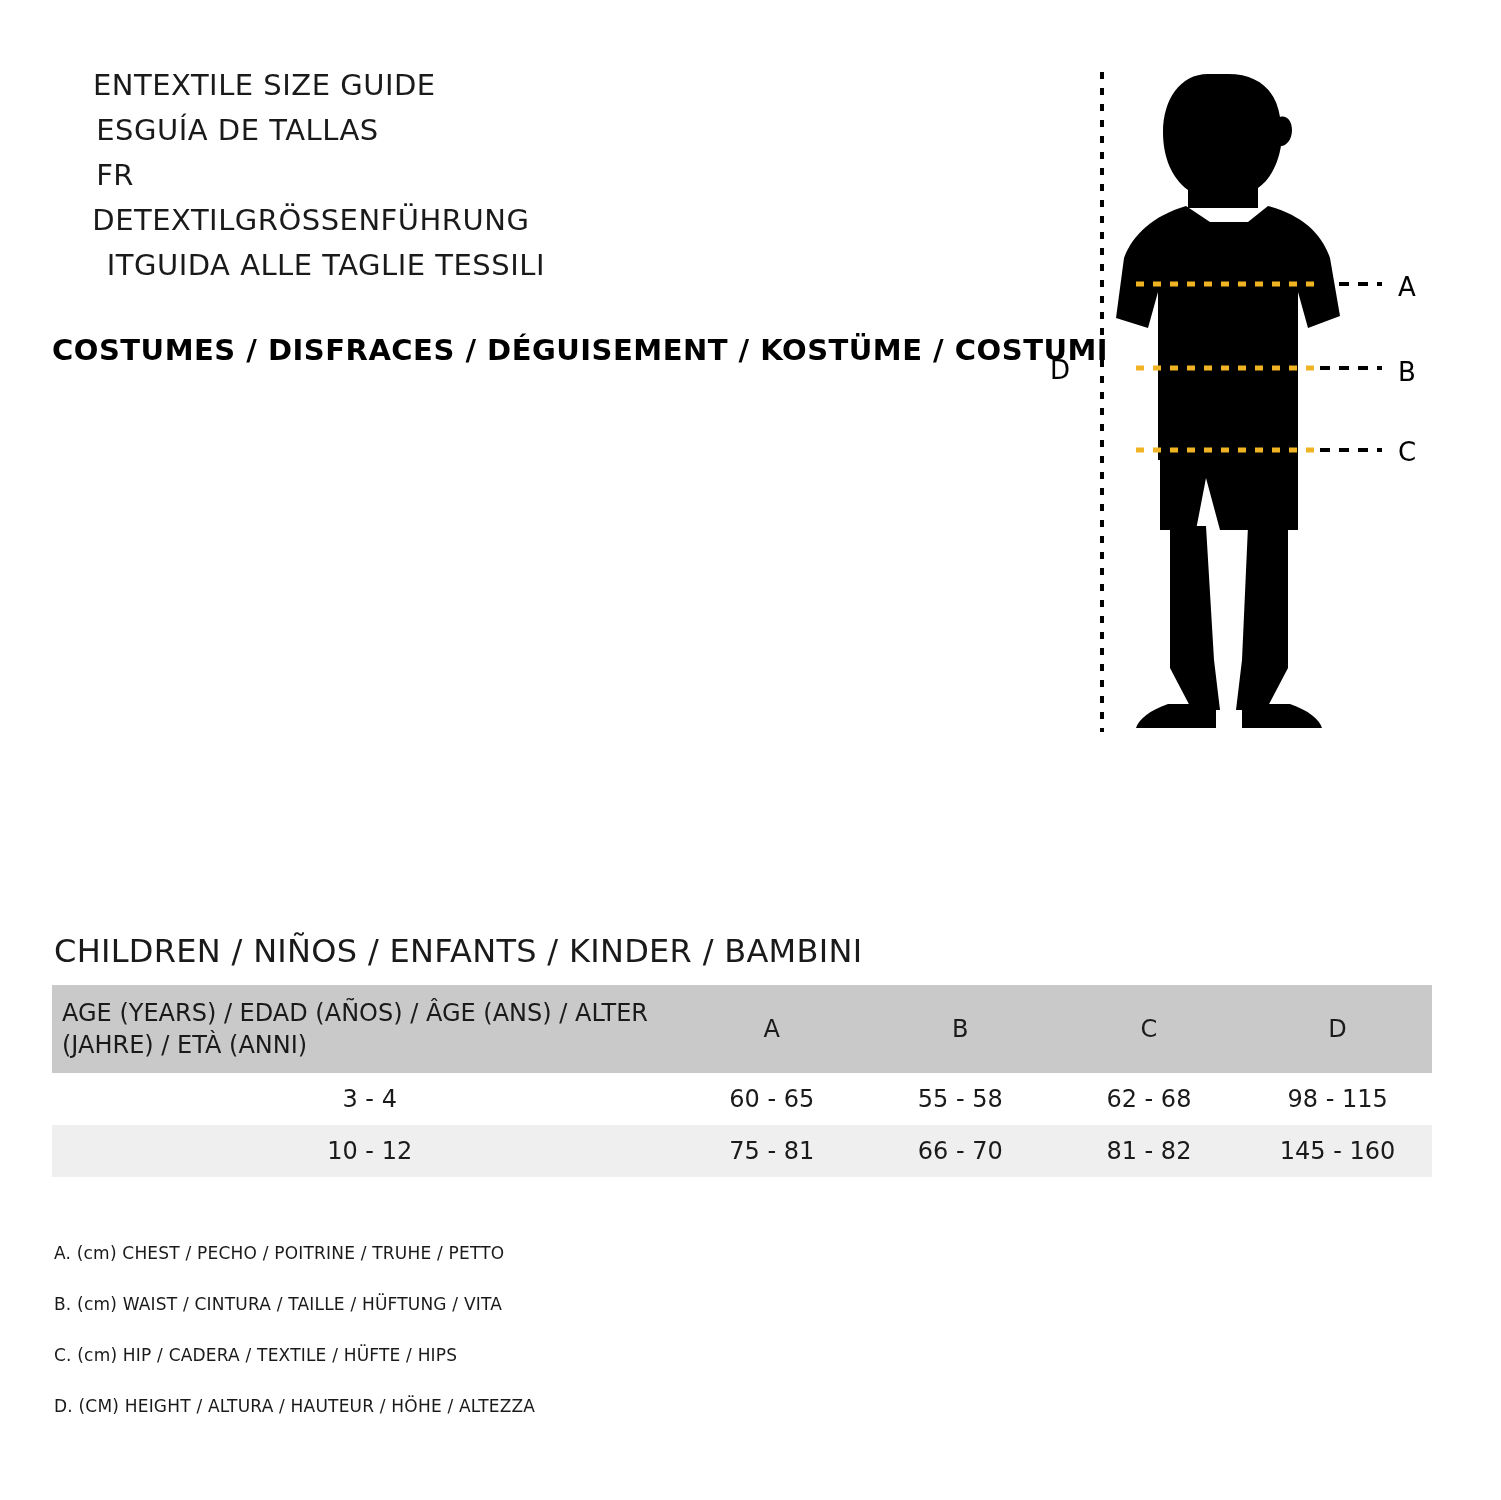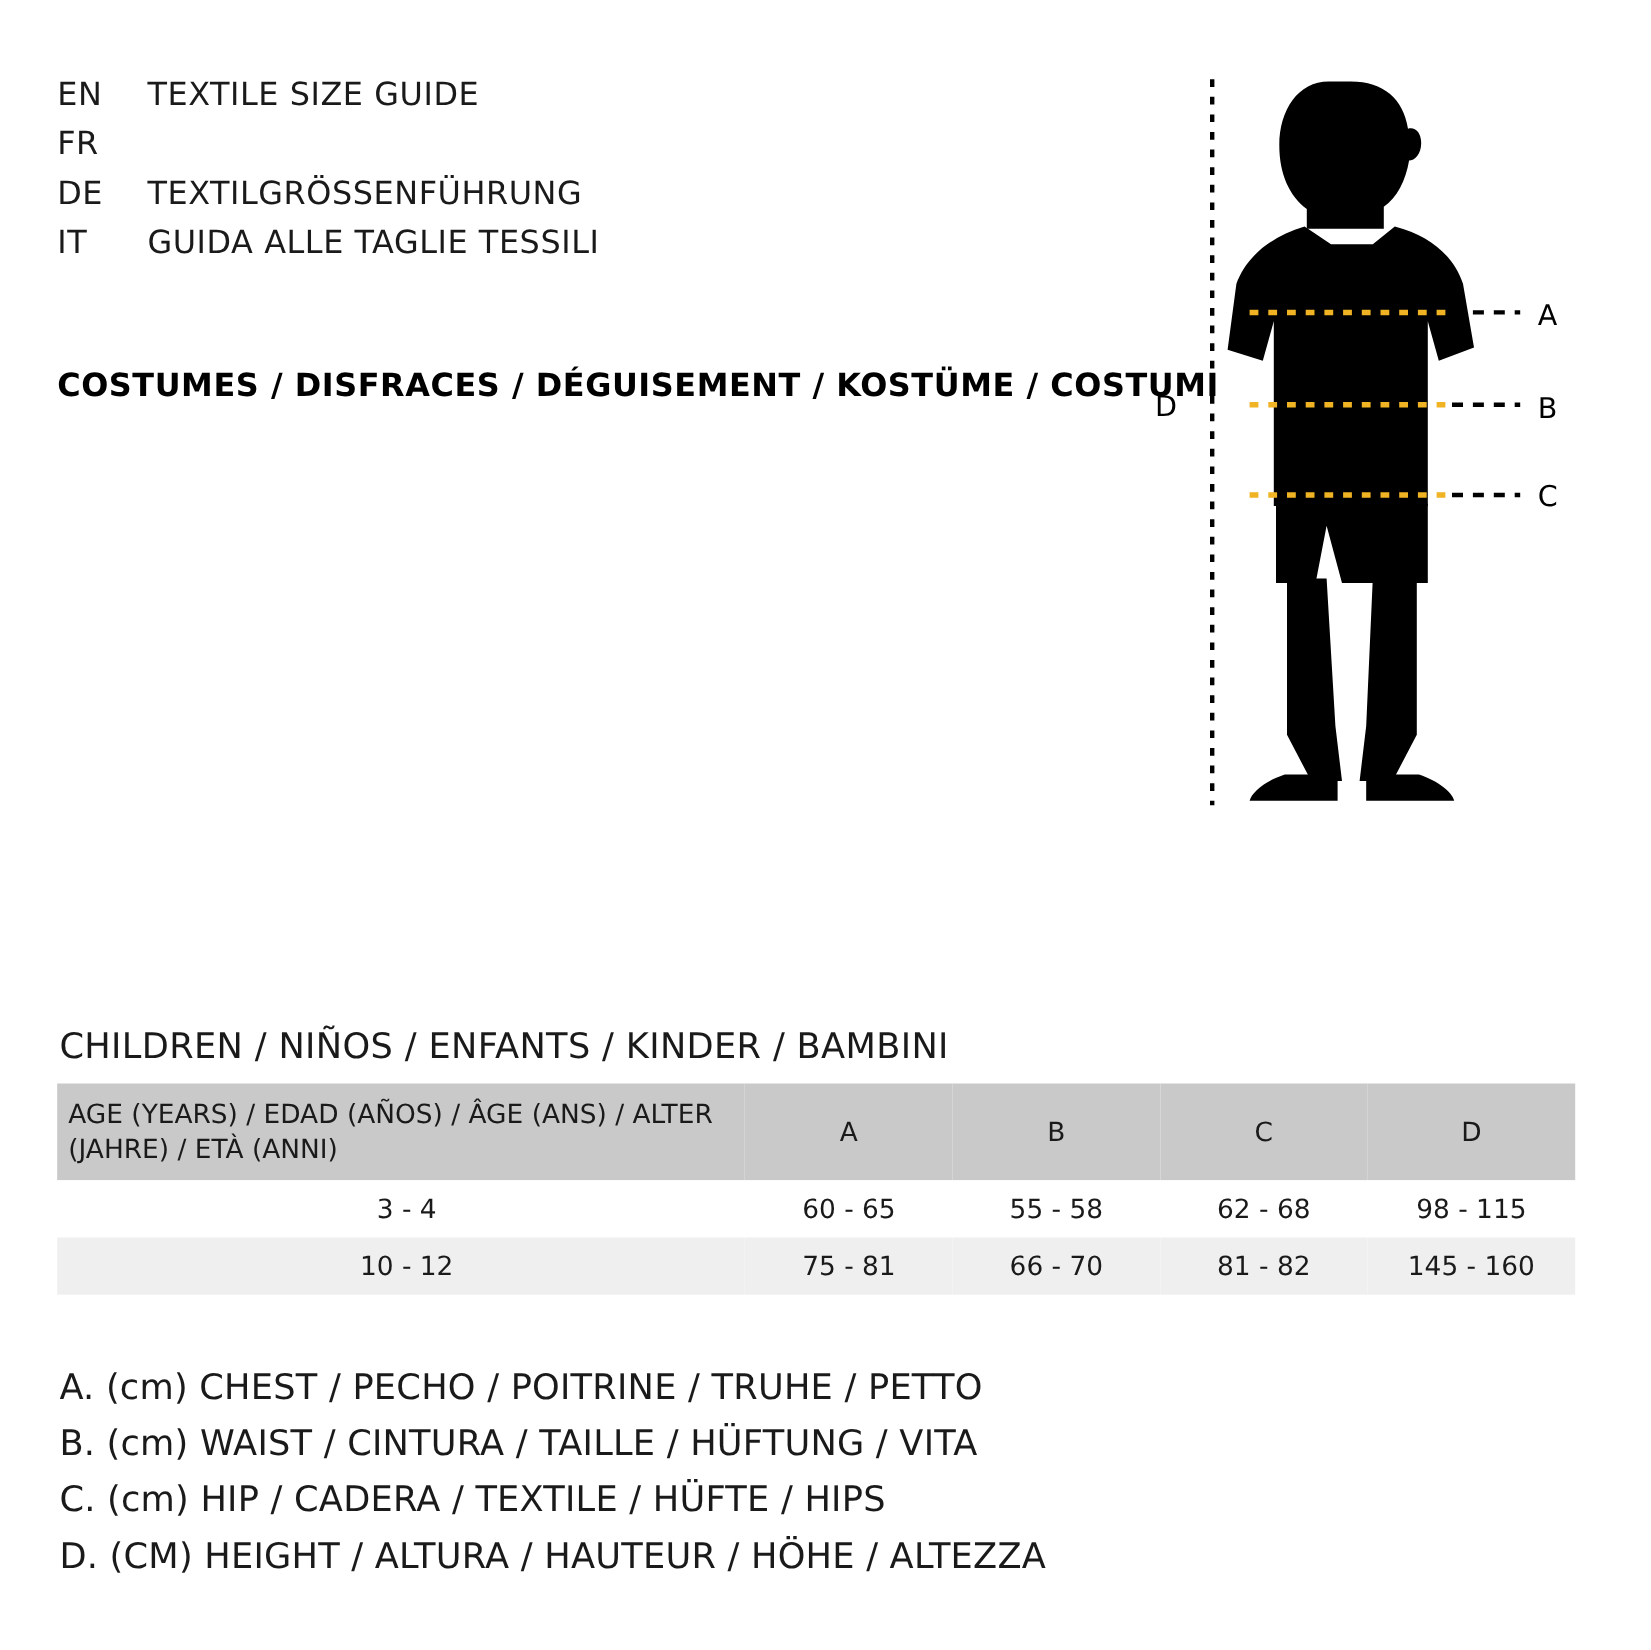--- a/index.html
+++ b/index.html
@@ -31,20 +31,21 @@
   .lang-row {
     display: flex;
     align-items: baseline;
     height: 45px;
   }
   .lang-code {
     width: 82px;
     font-size: 29px;
     letter-spacing: 0.5px;
     color: #1a1a1a;
+    text-align: right;
   }
   .lang-text {
     font-size: 29px;
     letter-spacing: 0.5px;
     color: #1a1a1a;
   }
   .costumes-line {
     position: absolute;
     left: 52px;
     top: 333px;
@@ -128,36 +129,40 @@
   .col-a, .col-b, .col-c, .col-d { width: 190px; }
 
   
   .legend {
     position: absolute;
     left: 54px;
     top: 1245px;
     width: 1100px;
   }
   .legend-line {
-    font-size: 32px;
+    font-size: 17px;
     color: #1a1a1a;
     line-height: 1.0;
     height: 51px;
     letter-spacing: 0.2px;
   }
 </style>
 </head>
 <body>
 
 <div class="page">
 
   <div class="lang-block">
     <div class="lang-row">
       <span class="lang-code">EN</span>
       <span class="lang-text">TEXTILE SIZE GUIDE</span>
+    </div>
+    <div class="lang-row">
+      <span class="lang-code">ES</span>
+      <span class="lang-text">GUÍA DE TALLAS</span>
     </div>
     <div class="lang-row">
       <span class="lang-code">FR</span>
     </div>
     <div class="lang-row">
       <span class="lang-code">DE</span>
       <span class="lang-text">TEXTILGRÖSSENFÜHRUNG</span>
     </div>
     <div class="lang-row">
       <span class="lang-code">IT</span>

